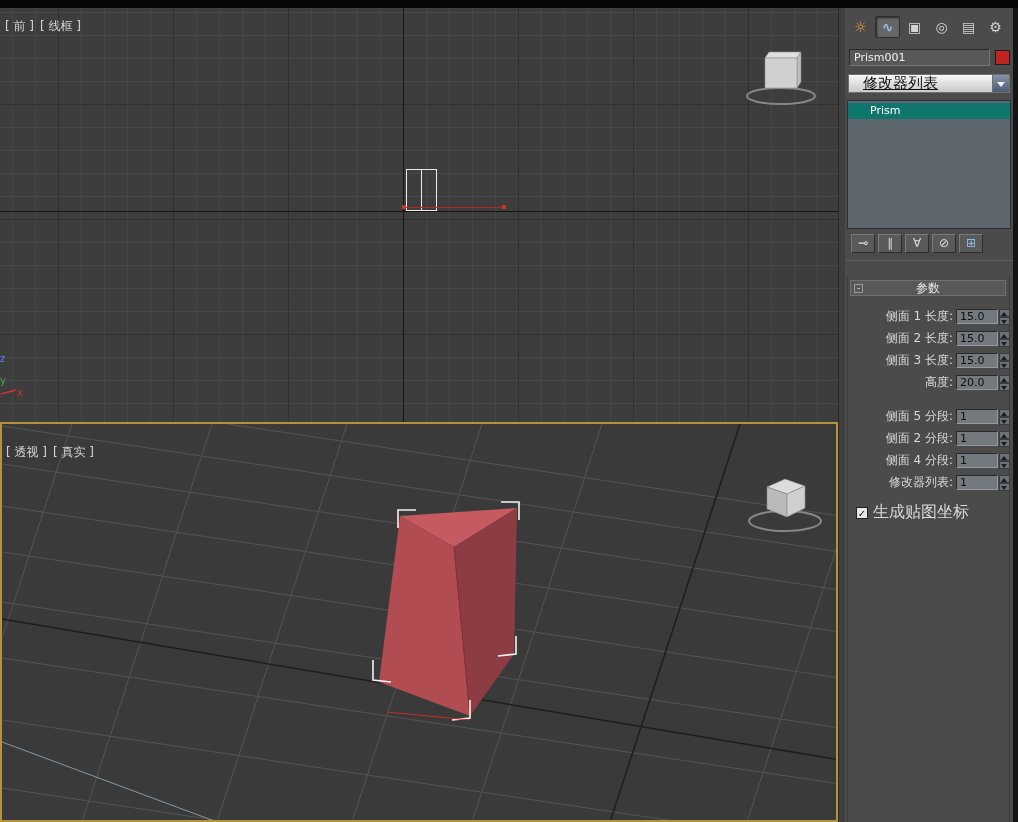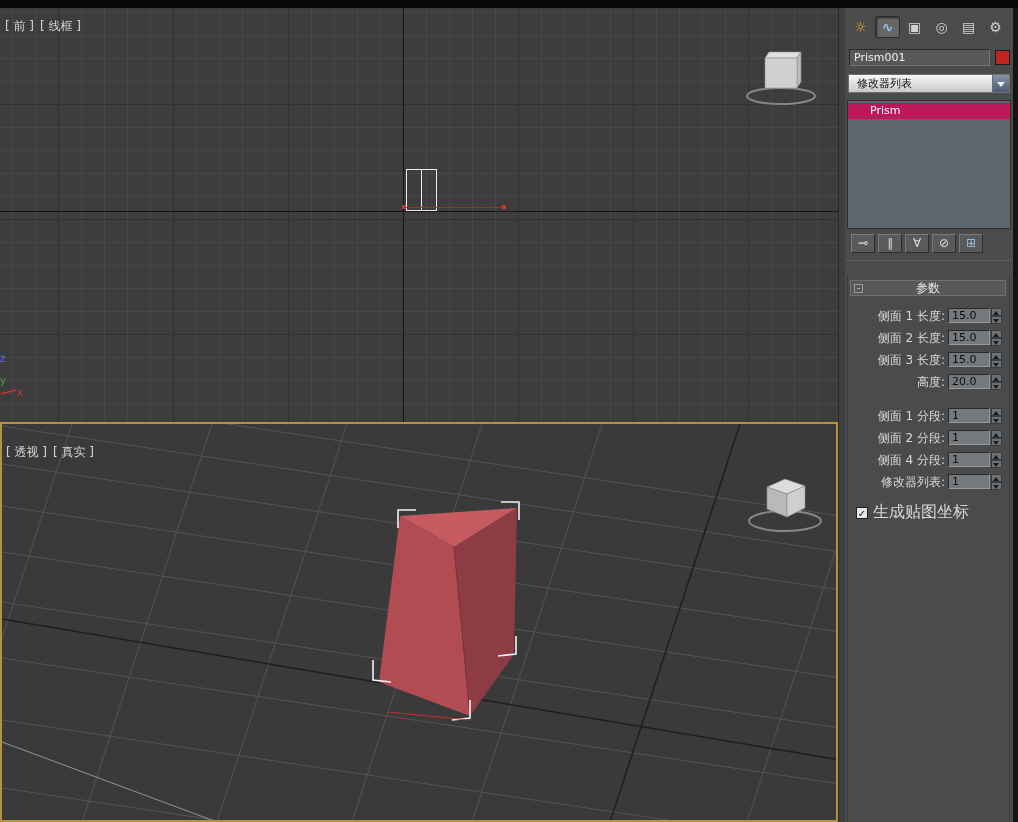--- a/index.html
+++ b/index.html
@@ -48,42 +48,42 @@
   .ti-modify{color:#8cc0ea;font-weight:bold;}
   .ti-plain{color:#d2d2d2;}
 
   .name-row{position:absolute;top:40px;left:4px;width:184px;height:18px;display:flex;align-items:center;}
   .name-input{width:141px;height:17px;background:#585858;color:#f2f2f2;font-size:11px;padding:0 4px;
     border-top:1px solid #2b2b2b;border-left:1px solid #2b2b2b;border-bottom:1px solid #747474;border-right:1px solid #747474;}
   .swatch{width:15px;height:15px;margin-left:5px;background:#c02520;border:1px solid #1c1c1c;}
 
   .combo{position:absolute;top:66px;left:3px;width:162px;height:19px;background:linear-gradient(#f7f7f7,#c9c9c9);
     border:1px solid #6f6f6f;display:flex;}
-  .combo-text{flex:1;font-size:11px;color:#101010;line-height:17px;padding-left:8px;white-space:nowrap;overflow:hidden;}
+  .combo-text{flex:1;font-size:15px;color:#101010;line-height:17px;padding-left:14px;white-space:nowrap;overflow:hidden;text-decoration:underline;}
   .combo-btn{width:17px;background:linear-gradient(#8593ab,#4d5a75);border-left:1px solid #6f6f6f;position:relative;}
   .combo-btn::after{content:"";position:absolute;left:4px;top:7px;border-left:4px solid transparent;border-right:4px solid transparent;border-top:5px solid #f0f0f0;}
 
   .stack{position:absolute;top:92px;left:2px;width:164px;height:129px;background:#5d656d;border:1px solid #2c2f33;}
   .stack-item{margin-top:2px;height:16px;font-size:11px;line-height:16px;padding-left:22px;color:#e8e8e8;}
-  .stack-item.selected{background:#be185d;color:#fff;}
+  .stack-item.selected{background:#0f766e;color:#fff;}
 
   .stoolbar{position:absolute;top:226px;left:6px;display:flex;gap:3px;}
   .sbtn{width:24px;height:19px;background:#5a5a5a;color:#ddd;font-size:12px;text-align:center;line-height:17px;
     border-top:1px solid #7a7a7a;border-left:1px solid #7a7a7a;border-bottom:1px solid #2c2c2c;border-right:1px solid #2c2c2c;}
   .sbtn.cfg{color:#8cc0ea;}
 
   .csep{position:absolute;top:252px;left:0;width:168px;height:1px;background:#353535;border-bottom:1px solid #5d5d5d;}
 
   .rollout{position:absolute;top:268px;left:2px;width:163px;height:546px;border-left:1px solid #3c3c3c;border-right:1px solid #3c3c3c;}
   .rhead{position:absolute;top:4px;left:2px;width:156px;height:16px;background:#585858;border:1px solid #6f6f6f;
     display:flex;align-items:center;}
   .rminus{width:9px;height:9px;margin-left:3px;border:1px solid #9b9b9b;color:#e2e2e2;font-size:9px;line-height:7px;text-align:center;}
   .rtitle{flex:1;text-align:center;color:#e4e4e4;font-size:12px;margin-right:12px;}
 
-  .prow{position:absolute;left:0;width:154px;height:17px;display:flex;}
+  .prow{position:absolute;left:8px;width:154px;height:17px;display:flex;align-items:center;}
   .plabel{flex:1;text-align:right;font-size:12px;color:#d8d8d8;margin-right:3px;white-space:nowrap;}
   .pfield{width:42px;height:15px;background:#74797d;font-size:11px;color:#0d0d0d;padding:0 3px;line-height:13px;
     border-top:1px solid #26282a;border-left:1px solid #26282a;border-bottom:1px solid #95999d;border-right:1px solid #95999d;}
   .pspin{width:11px;height:16px;display:flex;flex-direction:column;margin-left:1px;}
   .sup,.sdn{flex:1;background:#6c7175;border:1px solid #3a3d40;position:relative;}
   .sup::after{content:"";position:absolute;left:1px;top:2px;border-left:3px solid transparent;border-right:3px solid transparent;border-bottom:4px solid #1b1d1f;}
   .sdn::after{content:"";position:absolute;left:1px;top:2px;border-left:3px solid transparent;border-right:3px solid transparent;border-top:4px solid #1b1d1f;}
 
   .chkrow{position:absolute;left:8px;top:226px;display:flex;align-items:center;}
   .chk{width:12px;height:12px;background:#e6e6e6;border:1px solid #1f1f1f;color:#111;font-size:10px;line-height:11px;text-align:center;}
@@ -263,21 +263,21 @@
       <div class="prow" style="top:98px">
         <span class="plabel">高度:</span>
         <span class="pfield">20.0</span>
         <span class="pspin">
             <span class="sup"></span>
             <span class="sdn"></span>
           </span>
       </div>
 
       <div class="prow" style="top:132px">
-        <span class="plabel">侧面 1 分段:</span>
+        <span class="plabel">侧面 5 分段:</span>
         <span class="pfield">1</span>
         <span class="pspin">
             <span class="sup"></span>
             <span class="sdn"></span>
           </span>
       </div>
       <div class="prow" style="top:154px">
         <span class="plabel">侧面 2 分段:</span>
         <span class="pfield">1</span>
         <span class="pspin">

